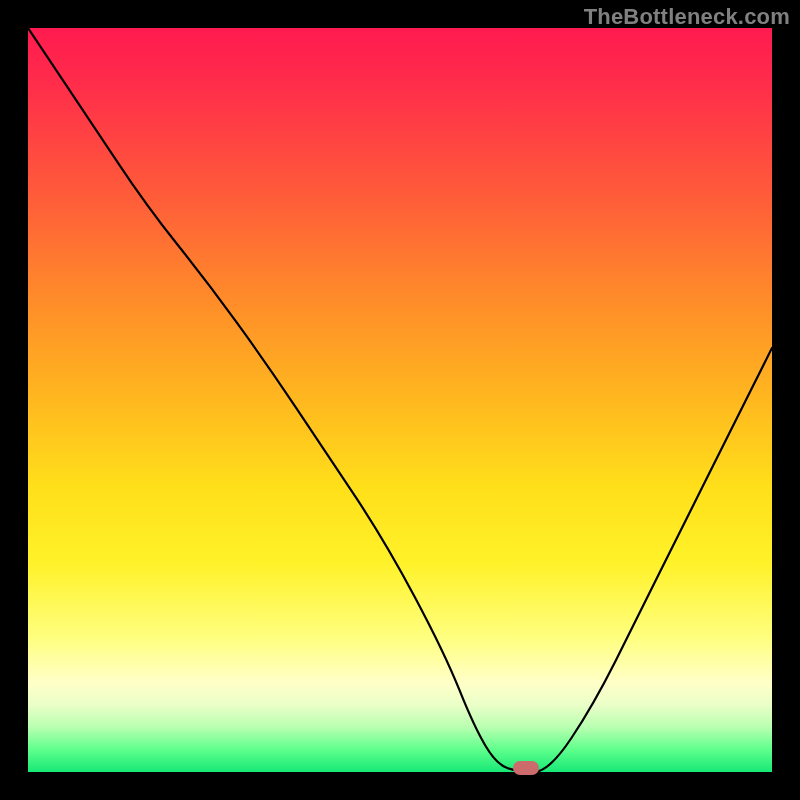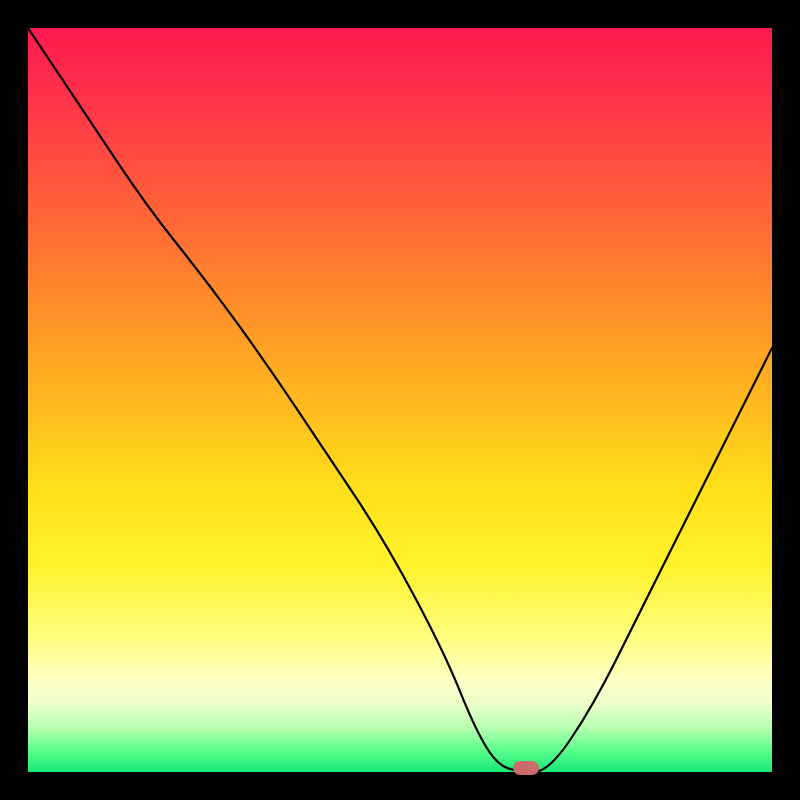--- a/index.html
+++ b/index.html
@@ -74,20 +74,21 @@
     height: 14px;
     border-radius: 7px;
     background: #cc6b6b;
     transform: translate(-50%, -50%);
   }
 </style>
 </head>
 <body>
 
 <div class="frame">
+  <div class="watermark">TheBottleneck.com</div>
 
   <div class="plot-area">
     <div class="gradient-bg"></div>
 
     <svg class="curve-svg" viewBox="0 0 744 744" preserveAspectRatio="none">
       <path id="curve-path" class="curve-path" d="M 0.0 0.0 Q 0.0 0.0 29.8 44.6 Q 59.5 89.3 89.3 133.9 Q 119.0 178.6 148.8 215.8 Q 178.6 253.0 208.3 293.9 Q 238.1 334.8 267.8 379.4 Q 297.6 424.1 327.4 468.7 Q 357.1 513.4 386.9 569.2 Q 416.6 625.0 431.5 662.2 Q 446.4 699.4 457.6 718.0 Q 468.7 736.6 479.9 740.3 Q 491.0 744.0 505.9 744.0 Q 520.8 744.0 543.1 710.5 Q 565.4 677.0 587.8 632.4 Q 610.1 587.8 632.4 543.1 Q 654.7 498.5 677.0 453.8 Q 699.4 409.2 721.7 364.6 T 744.0 319.9"></path>
     </svg>
 
     <div id="marker" class="marker" style="left: 498.48px; top: 740.28px; background: rgb(204, 107, 107);"></div>
   </div>

